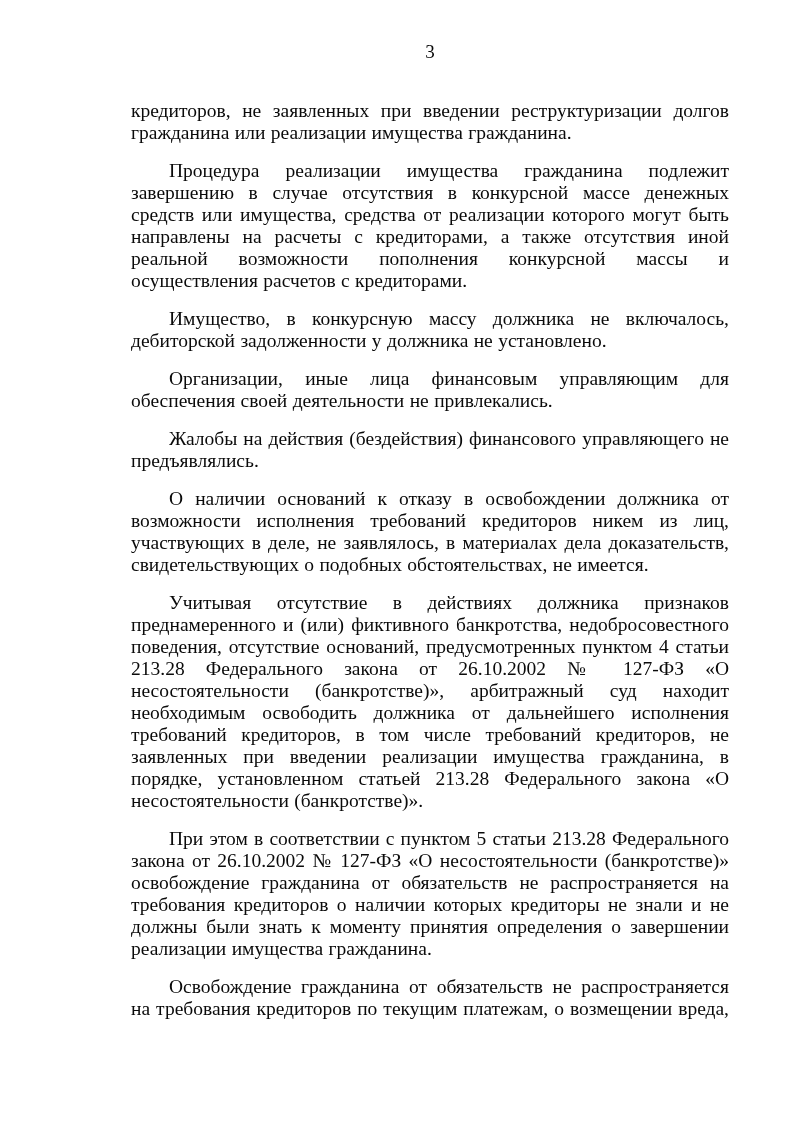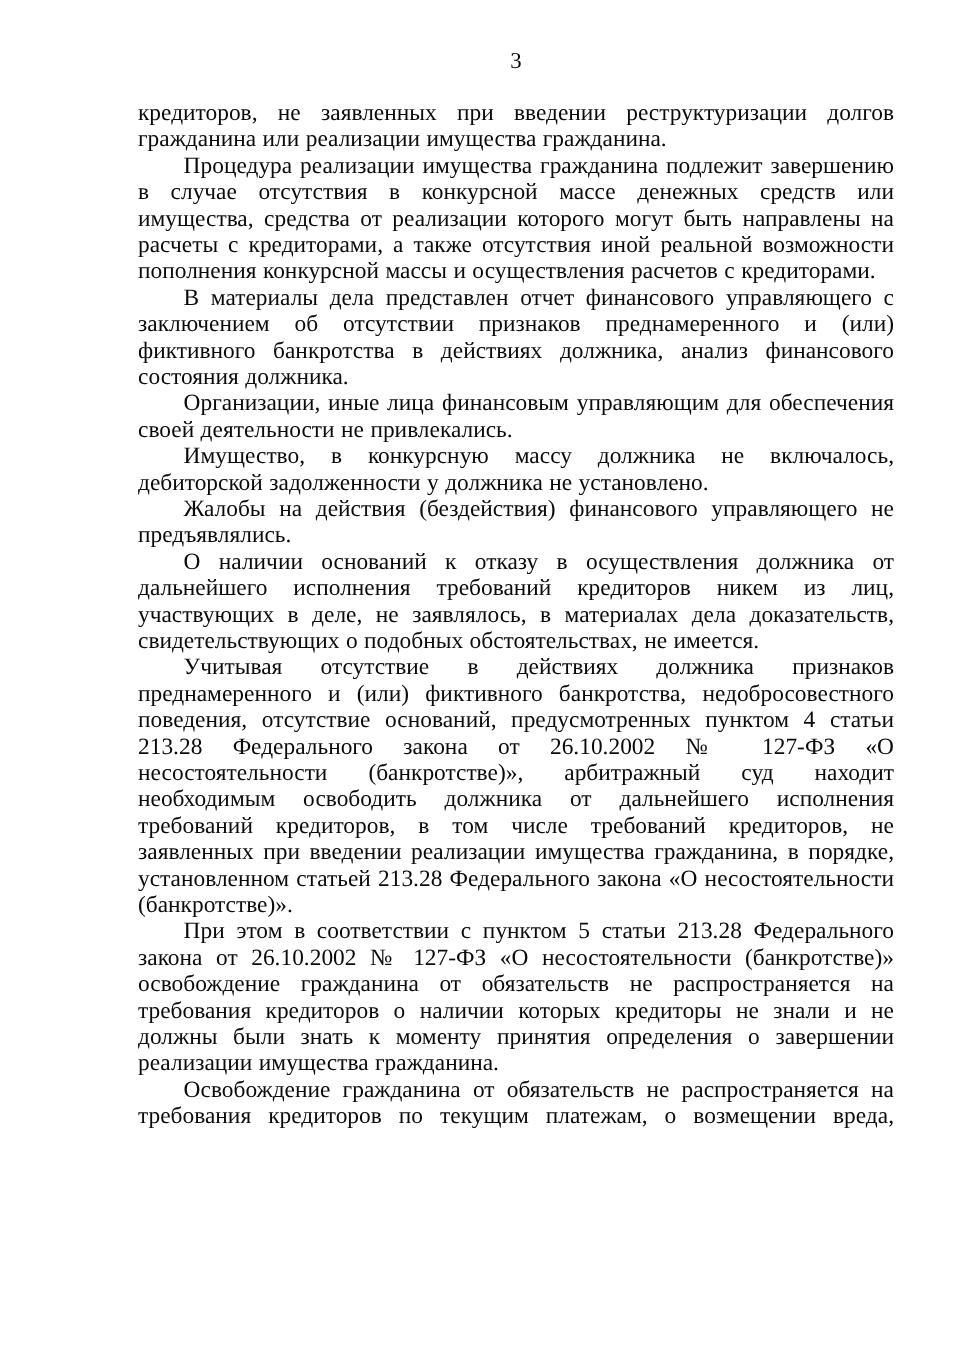--- a/index.html
+++ b/index.html
@@ -25,21 +25,21 @@
     font-size: 19px;
     line-height: 22px;
   }
   .content {
     position: absolute;
     top: 84px;
     left: 115px;
     width: 630px;
   }
   p.para {
-    margin: 0;
+    margin: 16px;
     font-size: 19.5px;
     line-height: 22px;
     text-align: justify;
     text-justify: inter-word;
     word-spacing: 0.5px;
   }
   p.para.indent {
     text-indent: 38px;
     font-family: Liberation Serif, serif;
   }
@@ -48,22 +48,21 @@
   }
 </style>
 </head>
 <body>
 
 <div class="page">
   <div class="page-number">3</div>
   <div class="content">
       <p class="para">кредиторов, не заявленных при введении реструктуризации долгов гражданина или реализации имущества гражданина.</p>
       <p class="para indent">Процедура реализации имущества гражданина подлежит завершению в случае отсутствия в конкурсной массе денежных средств или имущества, средства от реализации которого могут быть направлены на расчеты с кредиторами, а также отсутствия иной реальной возможности пополнения конкурсной массы и осуществления расчетов с кредиторами.</p>
-      <p class="para indent">В материалы дела представлен отчет финансового управляющего с заключением об отсутствии признаков преднамеренного и (или) фиктивного банкротства в действиях должника, анализ финансового состояния должника.</p>
+      <p class="para indent">Имущество, в конкурсную массу должника не включалось, дебиторской задолженности у должника не установлено.</p>
       <p class="para indent">Организации, иные лица финансовым управляющим для обеспечения своей деятельности не привлекались.</p>
-      <p class="para indent">Имущество, в конкурсную массу должника не включалось, дебиторской задолженности у должника не установлено.</p>
       <p class="para indent">Жалобы на действия (бездействия) финансового управляющего не предъявлялись.</p>
-      <p class="para indent">О наличии оснований к отказу в осуществления должника от дальнейшего исполнения требований кредиторов никем из лиц, участвующих в деле, не заявлялось, в материалах дела доказательств, свидетельствующих о подобных обстоятельствах, не имеется.</p>
+      <p class="para indent">О наличии оснований к отказу в освобождении должника от возможности исполнения требований кредиторов никем из лиц, участвующих в деле, не заявлялось, в материалах дела доказательств, свидетельствующих о подобных обстоятельствах, не имеется.</p>
       <p class="para indent">Учитывая отсутствие в действиях должника признаков преднамеренного и (или) фиктивного банкротства, недобросовестного поведения, отсутствие оснований, предусмотренных пунктом 4 статьи 213.28 Федерального закона от 26.10.2002 № 127-ФЗ «О несостоятельности (банкротстве)», арбитражный суд находит необходимым освободить должника от дальнейшего исполнения требований кредиторов, в том числе требований кредиторов, не заявленных при введении реализации имущества гражданина, в порядке, установленном статьей 213.28 Федерального закона «О несостоятельности (банкротстве)».</p>
       <p class="para indent">При этом в соответствии с пунктом 5 статьи 213.28 Федерального закона от 26.10.2002 № 127-ФЗ «О несостоятельности (банкротстве)» освобождение гражданина от обязательств не распространяется на требования кредиторов о наличии которых кредиторы не знали и не должны были знать к моменту принятия определения о завершении реализации имущества гражданина.</p>
       <p class="para indent justify-last">Освобождение гражданина от обязательств не распространяется на требования кредиторов по текущим платежам, о возмещении вреда,</p>
     </div>
 </div>
 
 </body></html>

